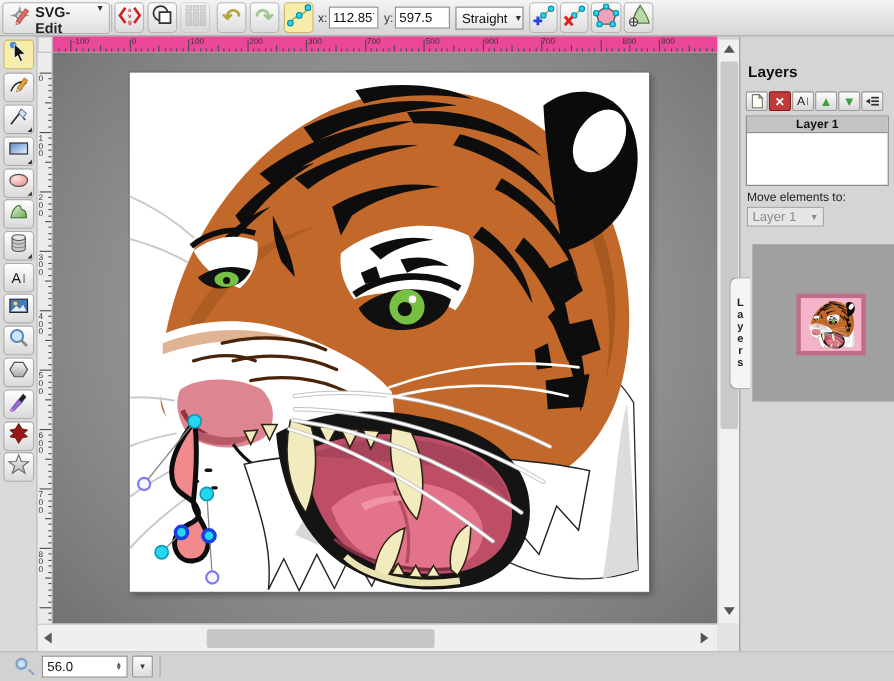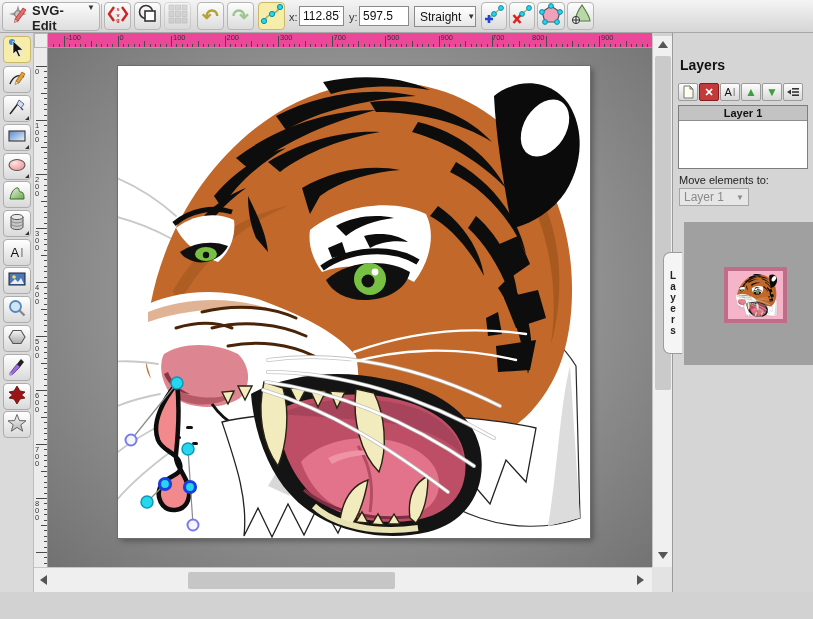--- a/index.html
+++ b/index.html
@@ -498,21 +498,21 @@
       <span class="tick-h" style="left: 599.15px; height: 3.5px;"></span>
       <span class="rlabel-h" style="left: 18px;">-100</span>
       <span class="rlabel-h" style="left: 71.5px;">0</span>
       <span class="rlabel-h" style="left: 125px;">100</span>
       <span class="rlabel-h" style="left: 178.5px;">200</span>
       <span class="rlabel-h" style="left: 232px;">300</span>
       <span class="rlabel-h" style="left: 285.5px;">700</span>
       <span class="rlabel-h" style="left: 339px;">500</span>
       <span class="rlabel-h" style="left: 392.5px;">900</span>
       <span class="rlabel-h" style="left: 420px; padding-left: 24px;">700</span>
-      <span class="rlabel-h" style="left: 484px; text-align: right;">800</span>
+      <span class="rlabel-h" style="left: 518px; text-align: right;">800</span>
       <span class="rlabel-h" style="left: 553px;">900</span>
     </div>
   <div id="ruler-left">
       <span class="tick-v" style="top: 18px; width: 11px;"></span>
       <span class="tick-v" style="top: 23.4px; width: 3.5px;"></span>
       <span class="tick-v" style="top: 28.8px; width: 3.5px;"></span>
       <span class="tick-v" style="top: 34.2px; width: 3.5px;"></span>
       <span class="tick-v" style="top: 39.6px; width: 3.5px;"></span>
       <span class="tick-v" style="top: 45px; width: 6px;"></span>
       <span class="tick-v" style="top: 50.4px; width: 3.5px;"></span>
@@ -791,20 +791,31 @@
     <div class="thumb"></div>
     <span class="sb-arrow" style="left:5px;bottom:8px;border-left:5px solid transparent;border-right:5px solid transparent;border-top:7px solid #555;"></span>
   </div>
   <div id="hscroll">
     <span class="sb-arrow" style="left:6px;top:7px;border-top:5px solid transparent;border-bottom:5px solid transparent;border-right:7px solid #555;"></span>
     <div class="thumb"></div>
     <span class="sb-arrow" style="right:8px;top:7px;border-top:5px solid transparent;border-bottom:5px solid transparent;border-left:7px solid #555;"></span>
   </div>
   <div id="scroll-corner"></div>
 
+  <div id="bottom-bar">
+    <span id="zoom-glass"></span>
+    <div id="zoom-box">
+      <span class="val">56.0</span>
+      <span class="spin">▲<br>▼</span>
+    </div>
+    <div id="zoom-drop">
+      <span>▼</span>
+    </div>
+    <div id="zoom-sep"></div>
+  </div>
 
   <div id="right-panel">
     <div id="layers-title">Layers</div>
     <div id="layer-buttons">
       <div class="lbtn">
         <svg width="14" height="14" viewBox="0 0 14 14">
           <path d="M3 1 L9 1 L12 4 L12 13 L3 13 Z" fill="#fffef0" stroke="#777"></path>
           <path d="M9 1 L9 4 L12 4 Z" fill="#f2d86a" stroke="#777"></path>
         </svg>
       </div>

